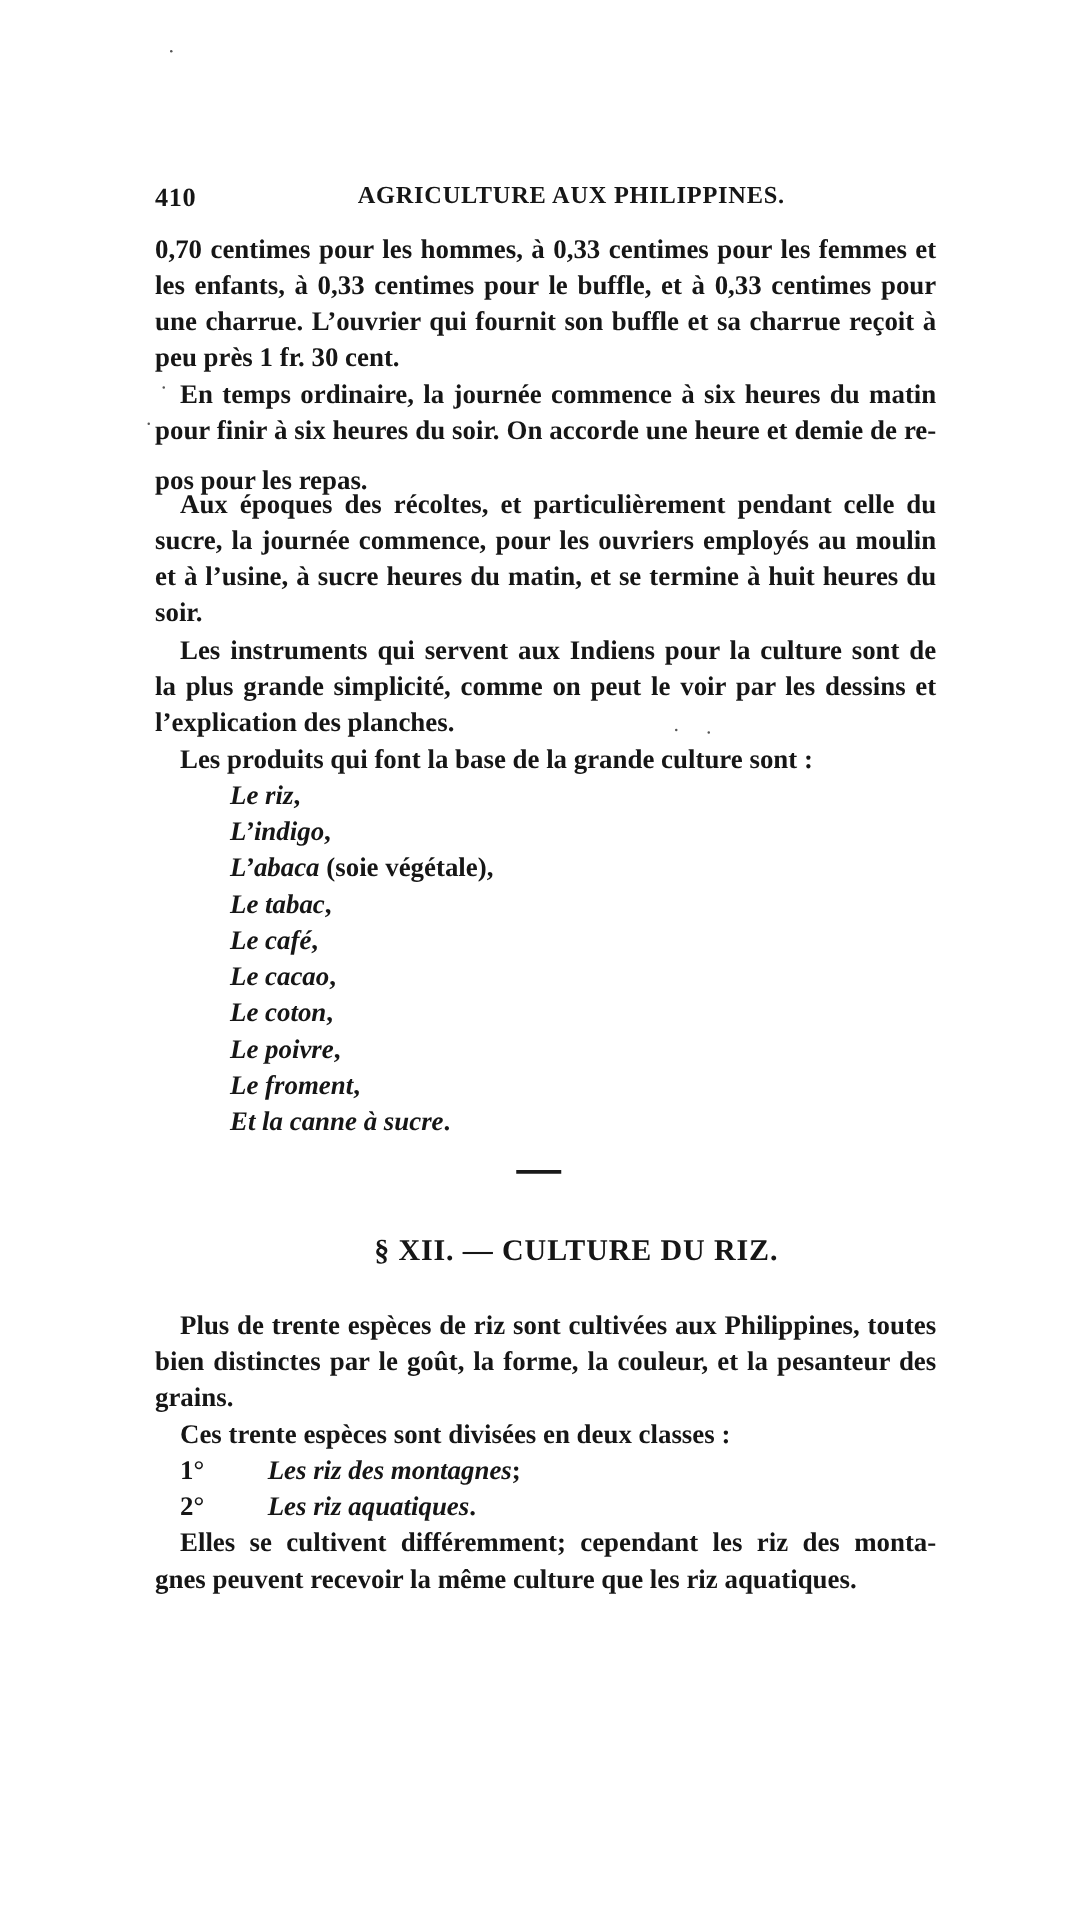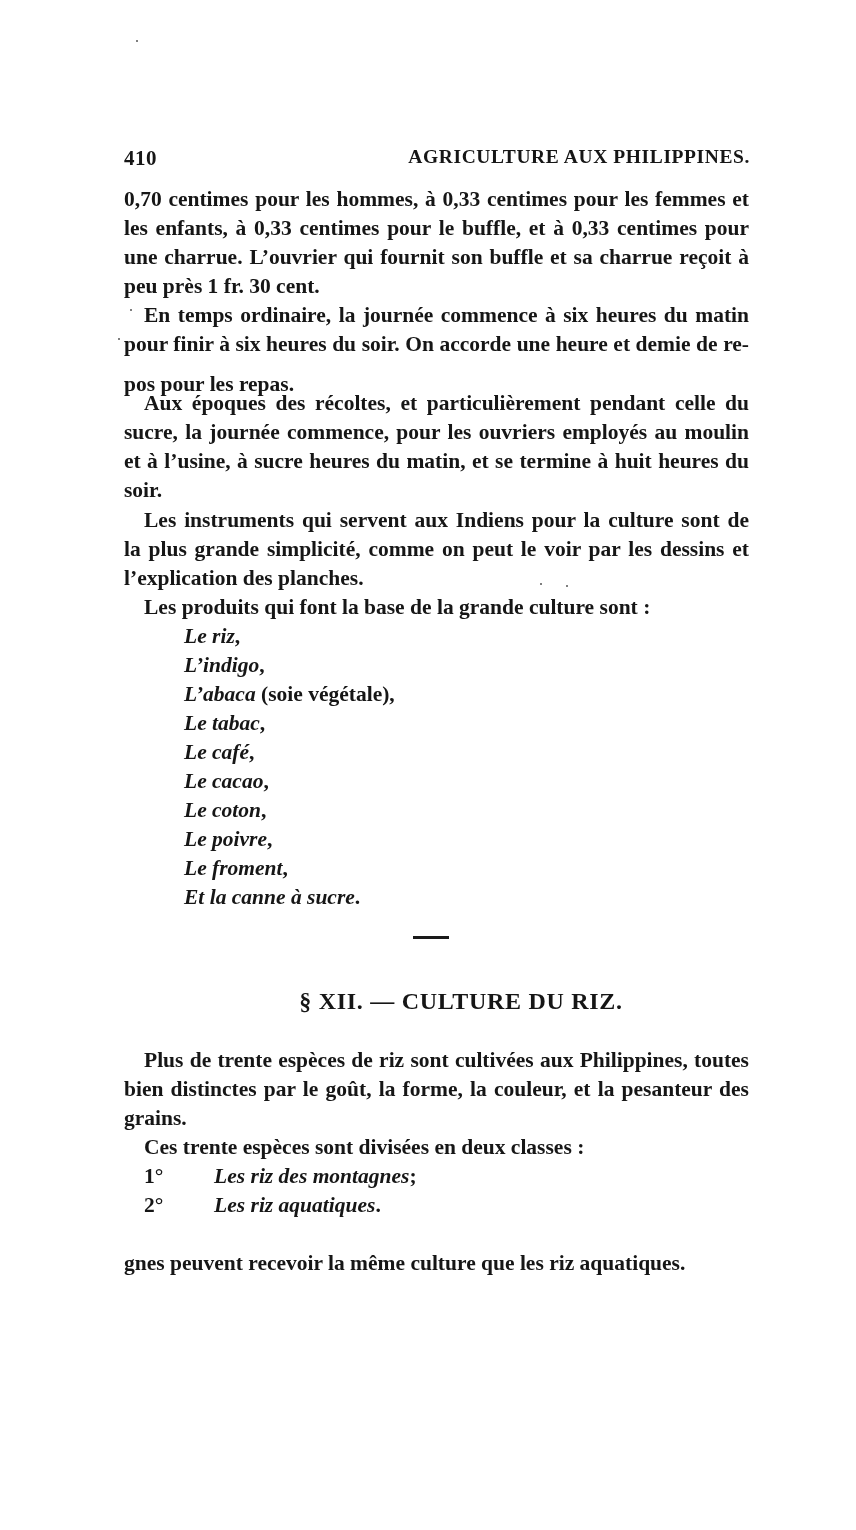--- a/index.html
+++ b/index.html
@@ -1,21 +1,21 @@
 <!DOCTYPE html>
 <html><head>
   <meta charset="utf-8">
   <style>
     html, body { margin: 0; padding: 0; background: #ffffff; }
     body { width: 856px; height: 1530px; position: relative; overflow: hidden;
            font-family: "Liberation Serif", "DejaVu Serif", serif; color: #161616; }
     .page { position: absolute; left: 0; top: 0; width: 773px; height: 1530px; }
     .runhead { position: absolute; top: 146px; left: 124px; width: 626px; height: 30px; }
     .folio { position: absolute; left: 0; top: 0; font-size: 21px; font-weight: bold; letter-spacing: 0.5px; }
-    .runtitle { position: absolute; left: 0; right: 0; top: 0; text-align: right; font-size: 19.5px; font-weight: bold; letter-spacing: 0.6px; padding-left: 40px; }
+    .runtitle { position: absolute; left: 0; right: 0; top: 0; text-align: center; font-size: 19.5px; font-weight: bold; letter-spacing: 0.6px; padding-left: 40px; }
     .line { position: absolute; left: 124px; width: 625px; font-size: 21.5px; font-weight: bold; white-space: nowrap; line-height: 28px; height: 28px; }
     .just { text-align: justify; text-align-last: justify; }
     .ind { left: 144px; width: 605px; }
     .ital { font-style: italic; margin-left: 40px; }
     .rule { position: absolute; left: 413px; top: 936px; width: 36px; height: 3px; background: #1a1a1a; }
     .heading { position: absolute; left: 124px; width: 626px; text-align: center; font-size: 24px; font-weight: bold; letter-spacing: 0.7px; top: 988px; padding-left: 24px; }
     .speck { position: absolute; width: 2px; height: 2px; background: #555; border-radius: 1px; }
   </style>
 </head>
 <body>
@@ -68,20 +68,21 @@
   <div class="line just" style="top:1075px">bien distinctes par le goût, la forme, la couleur, et la pesanteur des</div>
   <div class="line" style="top:1104px">grains.</div>
 
   <div class="line ind" style="top:1133px">Ces trente espèces sont divisées en deux classes :</div>
 
   <div>
     <div class="line ind" style="top:1162px"><span>1°</span>&nbsp; <span class="ital">Les riz des montagnes</span><span>;</span></div>
     <div class="line ind" style="top:1191px"><span>2°</span>&nbsp; <span class="ital">Les riz aquatiques</span><span>.</span></div>
   </div>
 
+  <div class="line just ind" style="top:1220px">Elles se cultivent différemment; cependant les riz des monta-</div>
   <div class="line" style="top:1249px">gnes peuvent recevoir la même culture que les riz aquatiques.</div>
 
   <div class="speck" style="left:136px;top:40px"></div>
   <div class="speck" style="left:118px;top:338px"></div>
   <div class="speck" style="left:130px;top:309px"></div>
   <div class="speck" style="left:540px;top:583px"></div>
   <div class="speck" style="left:566px;top:585px"></div>
 </div>
 
 </body></html>

